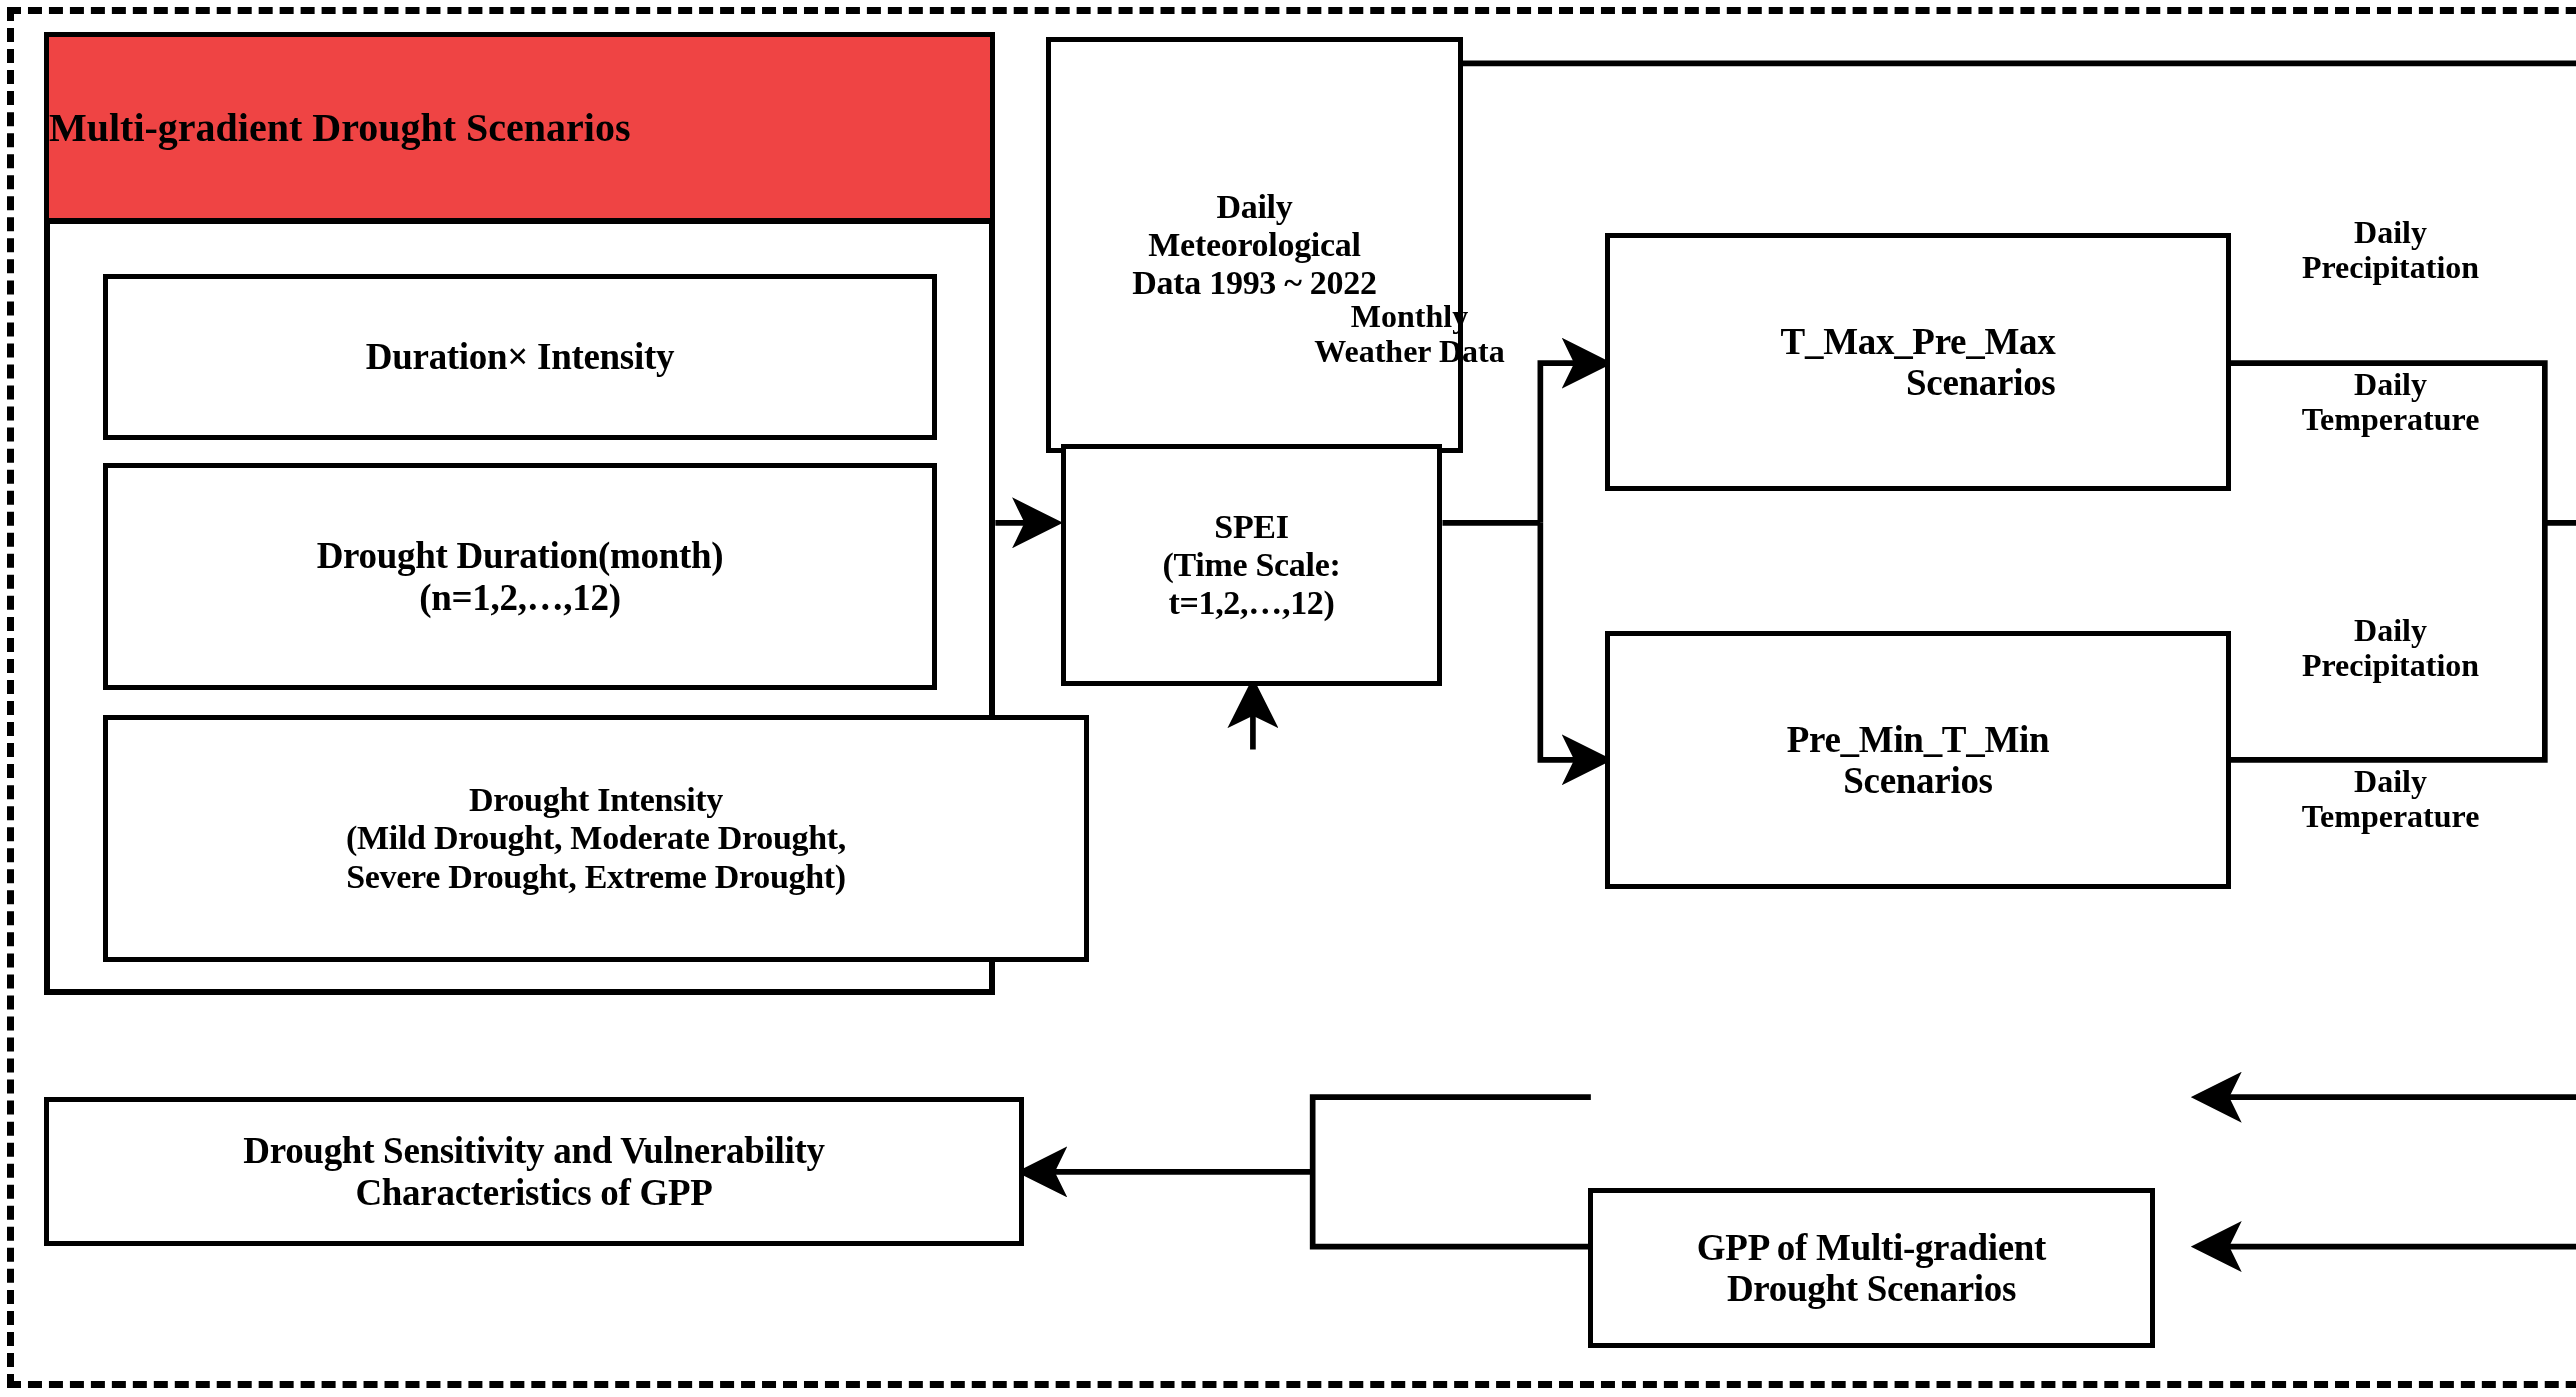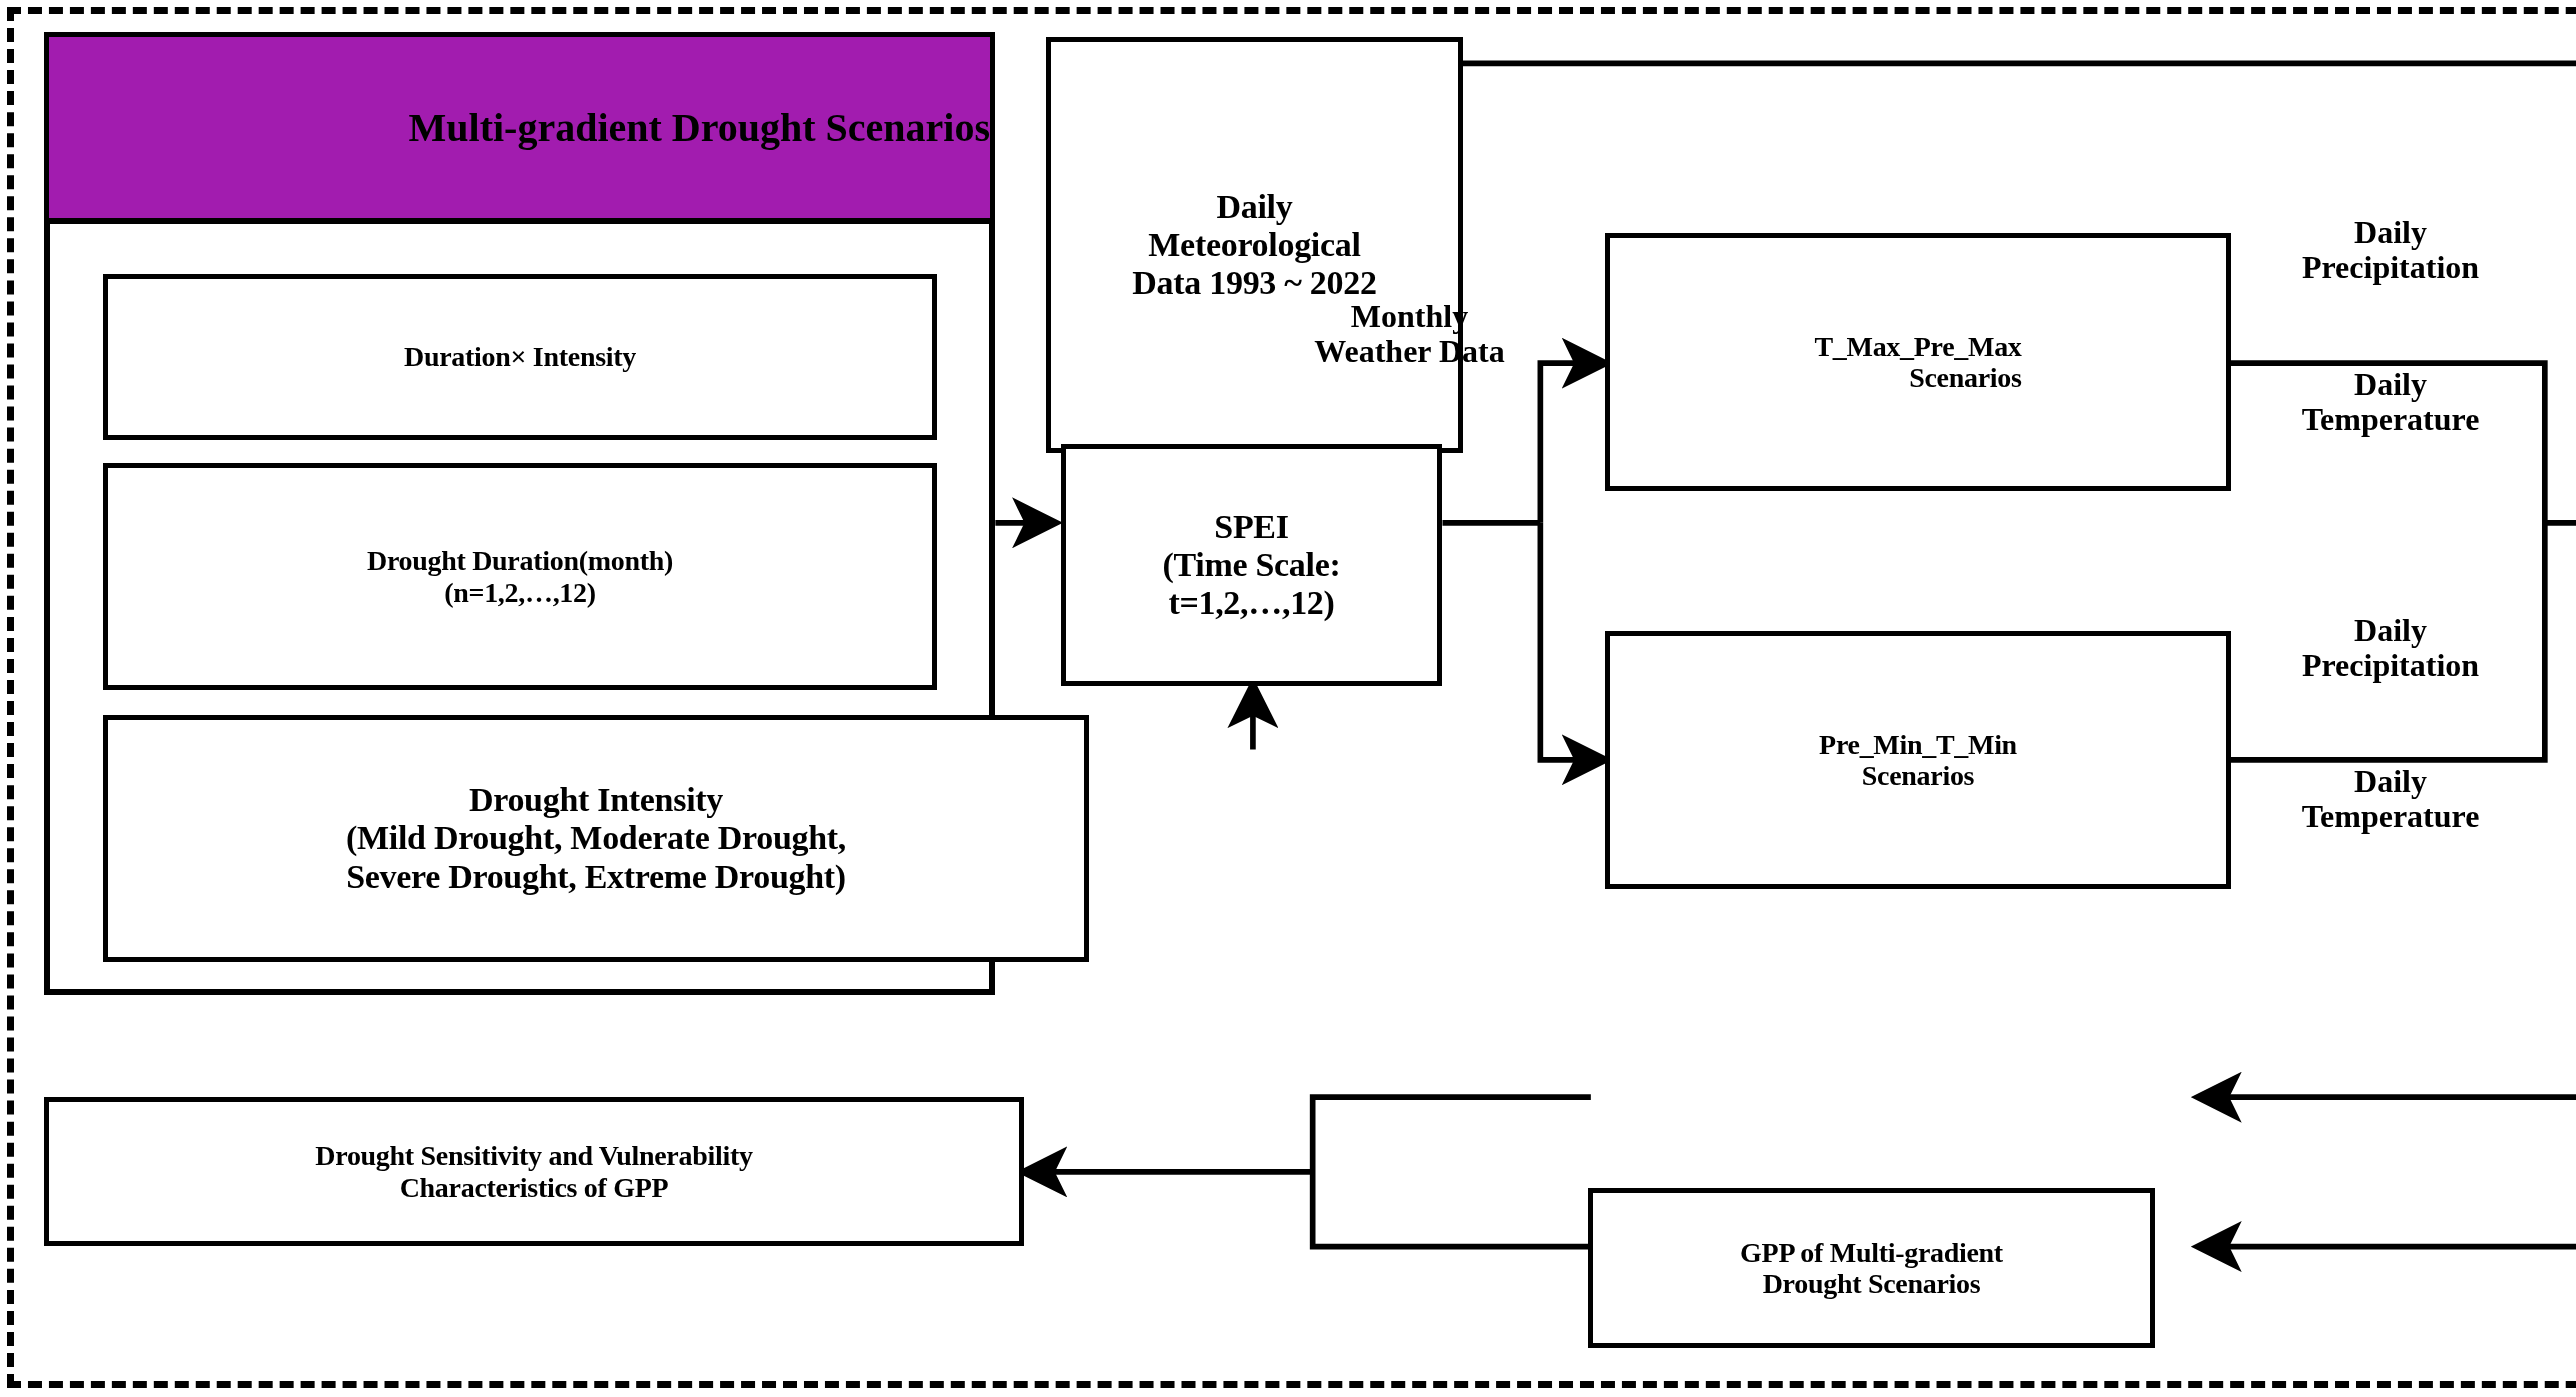--- a/index.html
+++ b/index.html
@@ -18,33 +18,33 @@
     border:5.7px solid #000;background:#fff;
     display:flex;align-items:center;justify-content:center;
     text-align:center;color:#000;font-weight:bold;
     line-height:1.12;letter-spacing:-0.3px;
   }
   .node .txt{display:block;padding:0 5.2px;white-space:pre-line;}
 
   .group-outer{border-width:6.2px;}
   .panel-head{
     position:absolute;box-sizing:border-box;
-    border:5.7px solid #000;border-bottom-width:6.7px;background:#a21caf;
-    display:flex;align-items:center;justify-content:flex-end;text-align:center;
+    border:5.7px solid #000;border-bottom-width:6.7px;background:#ef4444;
+    display:flex;align-items:center;justify-content:flex-start;text-align:center;
     font-weight:bold;line-height:1.14;
   }
 
   .edge-label{
     position:absolute;color:#000;font-weight:bold;text-align:center;
     line-height:1.1;white-space:pre-line;background:transparent;
   }
 
   
   .fs-xl{font-size:40px;}
-  .fs-lg{font-size:28px;}
+  .fs-lg{font-size:37px;}
   .fs-md{font-size:34px;}
   .fs-sm{font-size:32px;}
 </style>
 </head>
 <body>
 
 <div id="stage">
 
   <div class="outer-dash"></div>
 

